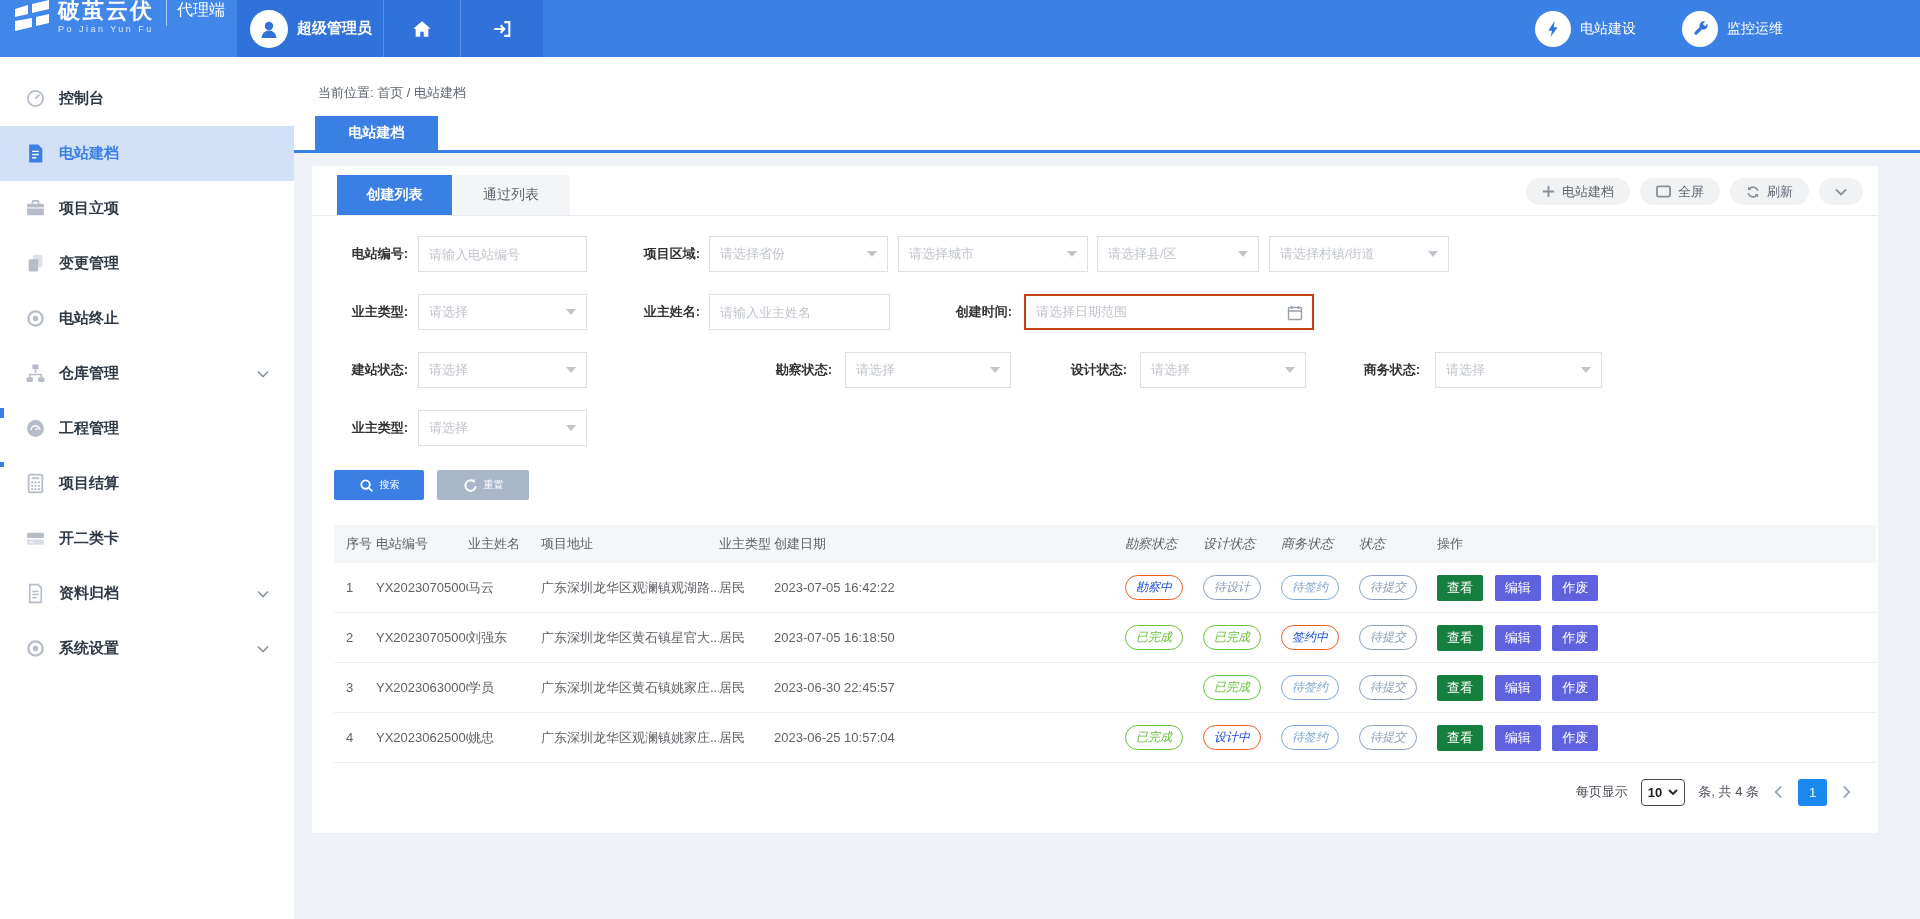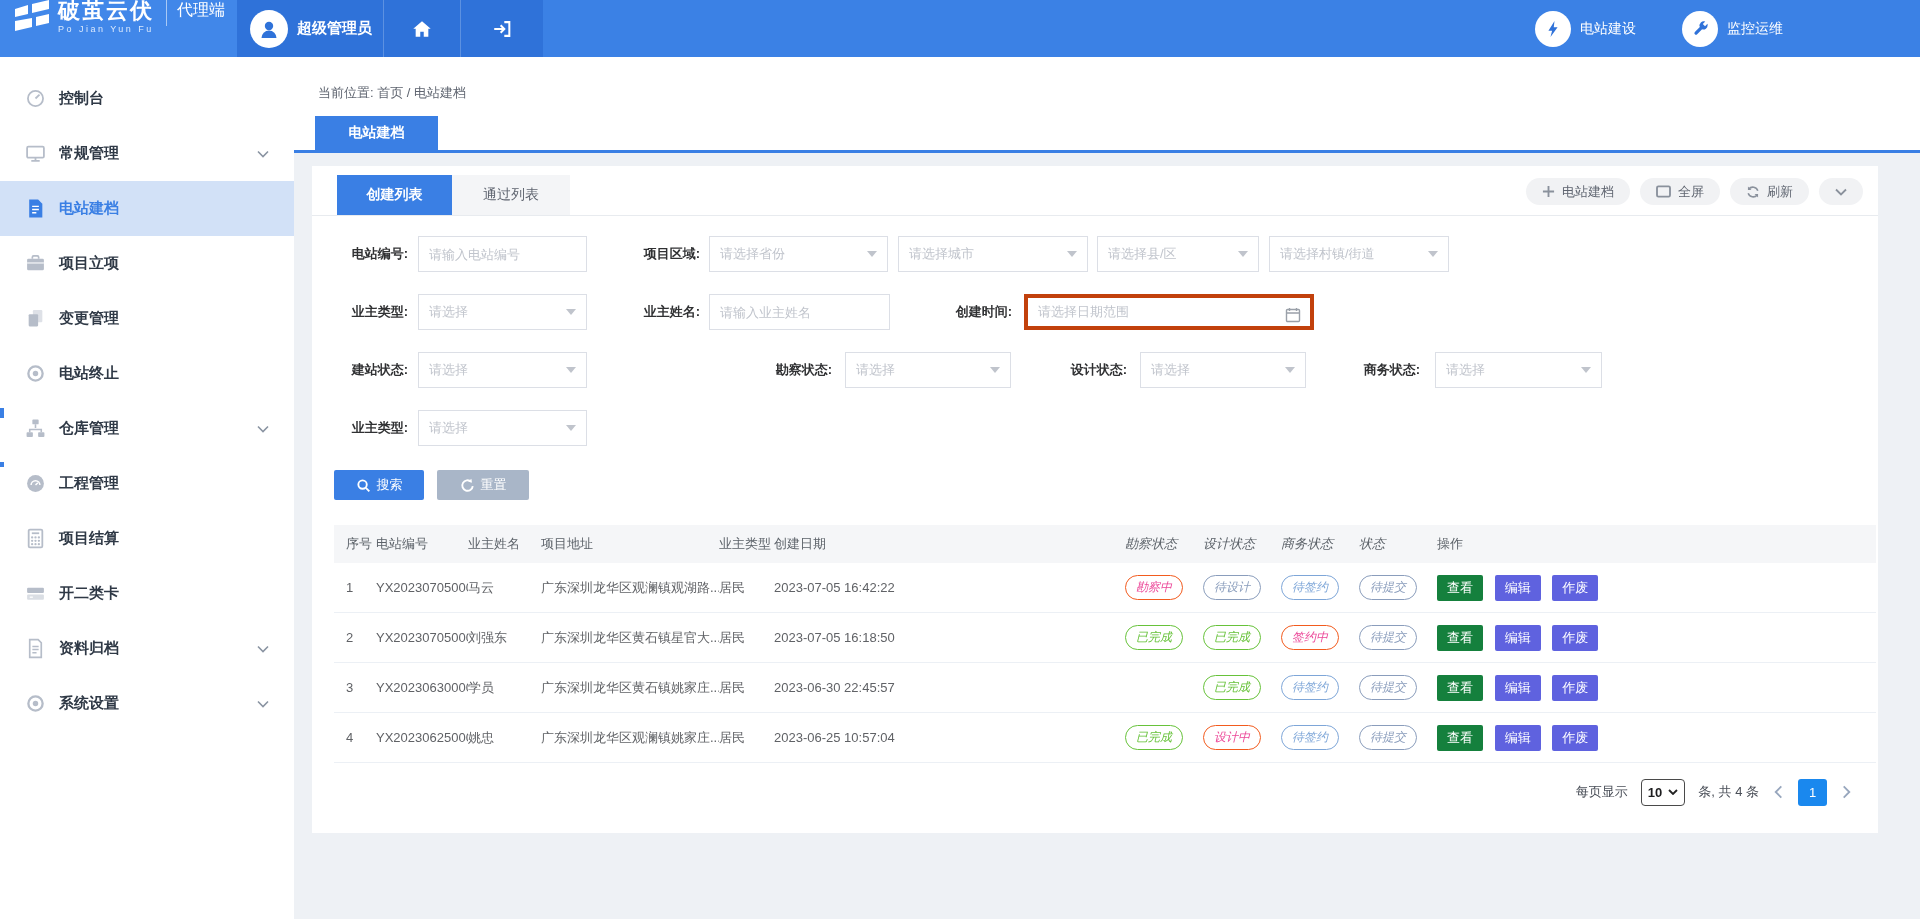--- a/index.html
+++ b/index.html
@@ -54,43 +54,43 @@
   .pillbtn{height:27px;border-radius:14px;background:#f1f2f4;color:#5f6570;font-size:13px;display:flex;align-items:center;gap:7px;padding:0 16px;cursor:pointer;white-space:nowrap;}
 
   
   .flabel{position:absolute;font-size:13px;font-weight:700;color:#303133;text-align:right;line-height:36px;white-space:nowrap;}
   .inp,.sel{position:absolute;height:36px;border:1px solid #dcdfe6;background:#fff;font-size:13px;}
   .inp{padding:0 10px;color:#606266;outline:none;}
   .inp::placeholder{color:#c0c4cc;}
   .sel{display:flex;align-items:center;padding:0 26px 0 10px;cursor:pointer;}
   .sel .ph{color:#c0c4cc;white-space:nowrap;overflow:hidden;}
   .sel .caret{position:absolute;right:10px;top:50%;transform:translateY(-50%);width:0;height:0;border-left:5px solid transparent;border-right:5px solid transparent;border-top:6px solid #c0c4cc;}
-  .date-wrap{position:absolute;height:36px;border:4px solid #c2410c;background:#fff;display:flex;align-items:center;padding:0 32px 0 10px;}
+  .date-wrap{position:absolute;height:36px;border:2px solid #c2410c;background:#fff;display:flex;align-items:center;padding:0 32px 0 10px;}
   .date-wrap .ph{color:#c0c4cc;font-size:13px;}
   .date-ico{position:absolute;right:9px;top:9px;}
 
-  .btn{position:absolute;height:30px;border:none;color:#fff;font-size:13px;display:flex;align-items:center;justify-content:center;gap:6px;cursor:pointer;border-radius:2px;}
+  .btn{position:absolute;height:30px;border:none;color:#fff;font-size:10px;display:flex;align-items:center;justify-content:center;gap:6px;cursor:pointer;border-radius:2px;}
   .btn-search{left:22px;top:304px;width:90px;background:#3a7fe4;}
   .btn-reset{left:125px;top:304px;width:92px;background:#a9b6c8;}
 
   
   .table{position:absolute;left:22px;right:2px;top:359px;font-size:13px;color:#606266;}
   .thead{display:flex;align-items:center;height:38px;background:#f5f6f8;color:#5c6269;}
   .trow{display:flex;align-items:center;height:50px;border-bottom:1px solid #ecf0f5;background:#fff;}
   .th,.td{padding-right:6px;white-space:nowrap;overflow:hidden;}
   .c1{width:42px;padding-left:12px;}
   .c2{width:92px;}
   .c3{width:73px;}
   .c4{width:178px;}
   .c5{width:55px;}
   .c6{width:351px;}
   .c7,.c8,.c9,.c10{width:78px;font-style:italic;}
   .c11{flex:1;}
   .pill{display:inline-block;min-width:58px;text-align:center;padding:4px 10px;border-radius:13px;font-size:12px;border:1px solid #ccc;line-height:1.2;background:#fff;}
-  .pill-orange{color:#ec4899;border-color:#f25b1e;}
+  .pill-orange{color:#1d4ed8;border-color:#f25b1e;}
   .pill-green{color:#67c23a;border-color:#67c23a;}
   .pill-slate{color:#8a9dbc;border-color:#8a9dbc;}
   .pill-blue{color:#7ea6d8;border-color:#7ea6d8;}
   .abtn{width:46px;height:26px;border:none;border-radius:2px;color:#fff;font-size:13px;margin-right:8px;cursor:pointer;}
   .abtn-view{background:#15803d;}
   .abtn-edit,.abtn-void{background:#5f62df;}
 
   
   .pager{position:absolute;right:25px;top:612px;height:28px;display:flex;align-items:center;gap:13px;font-size:13px;color:#4a4f58;}
   .pp-select{height:27px;min-width:44px;border:1.5px solid #4a4a4a;border-radius:4px;display:flex;align-items:center;justify-content:center;gap:6px;padding:0 6px;cursor:pointer;color:#1d1d1f;font-weight:700;}
@@ -165,30 +165,20 @@
   <aside class="sidebar">
 
     <div class="side-item">
       <svg class="si" viewBox="0 0 20 20">
           <circle cx="10" cy="10" r="7.2" fill="none" stroke="currentColor" stroke-width="1.7"></circle>
           <path d="M10 10l3.8-3.8" stroke="currentColor" stroke-width="1.7"></path>
         </svg>
       <span class="lbl">控制台</span>
     </div>
 
-    <div class="side-item">
-      <svg class="si" viewBox="0 0 20 20">
-          <rect x="2" y="3.5" width="16" height="10.5" rx="1.2" fill="none" stroke="currentColor" stroke-width="1.7"></rect>
-          <path d="M10 14v3M6 17h8" stroke="currentColor" stroke-width="1.7"></path>
-        </svg>
-      <span class="lbl">常规管理</span>
-      <svg class="side-chev" width="12" height="8" viewBox="0 0 12 8">
-          <path d="M1 1.5 6 6.5 11 1.5" fill="none" stroke="#8a94a2" stroke-width="1.6"></path>
-        </svg>
-    </div>
 
     <div class="side-item active">
       <svg class="si" viewBox="0 0 20 20">
           <path d="M4 1.5h8.5L16.5 5.5v13H4z" fill="currentColor"></path>
           <path d="M6.8 8h6.4M6.8 11h6.4M6.8 14h4" stroke="#fff" stroke-width="1.3" fill="none"></path>
         </svg>
       <span class="lbl">电站建档</span>
     </div>
 
     <div class="side-item">

